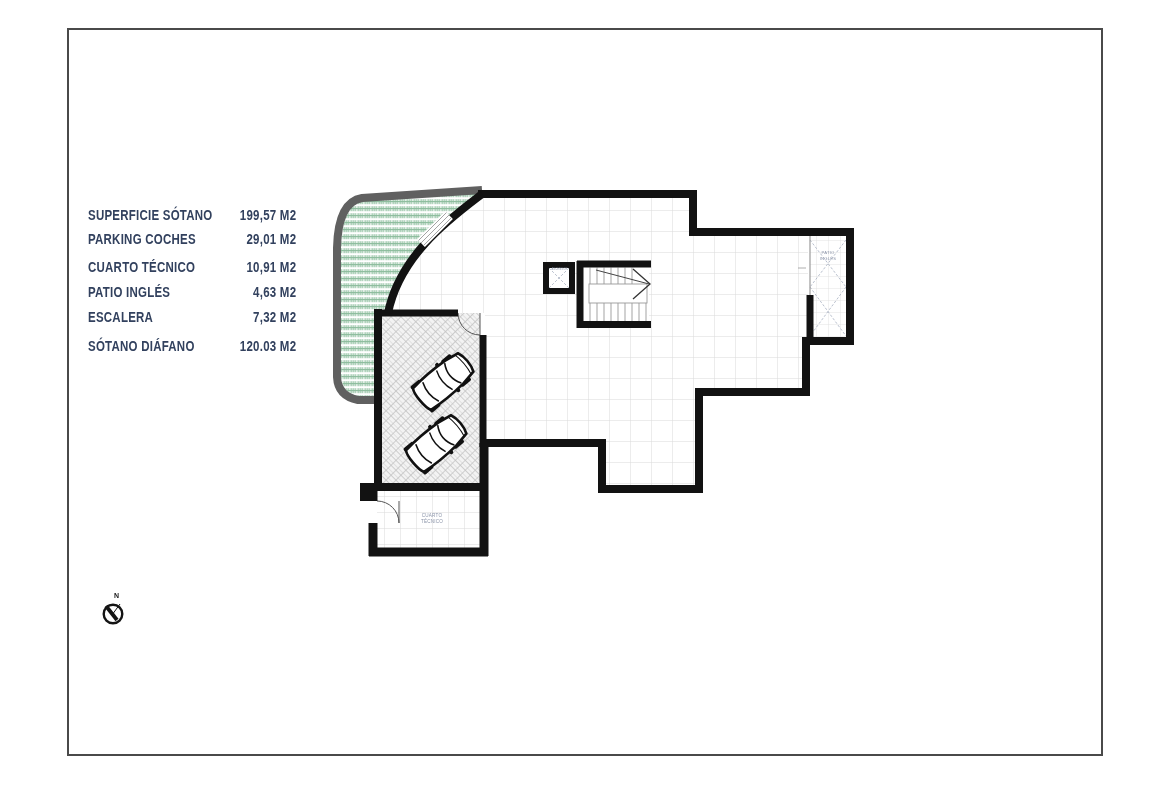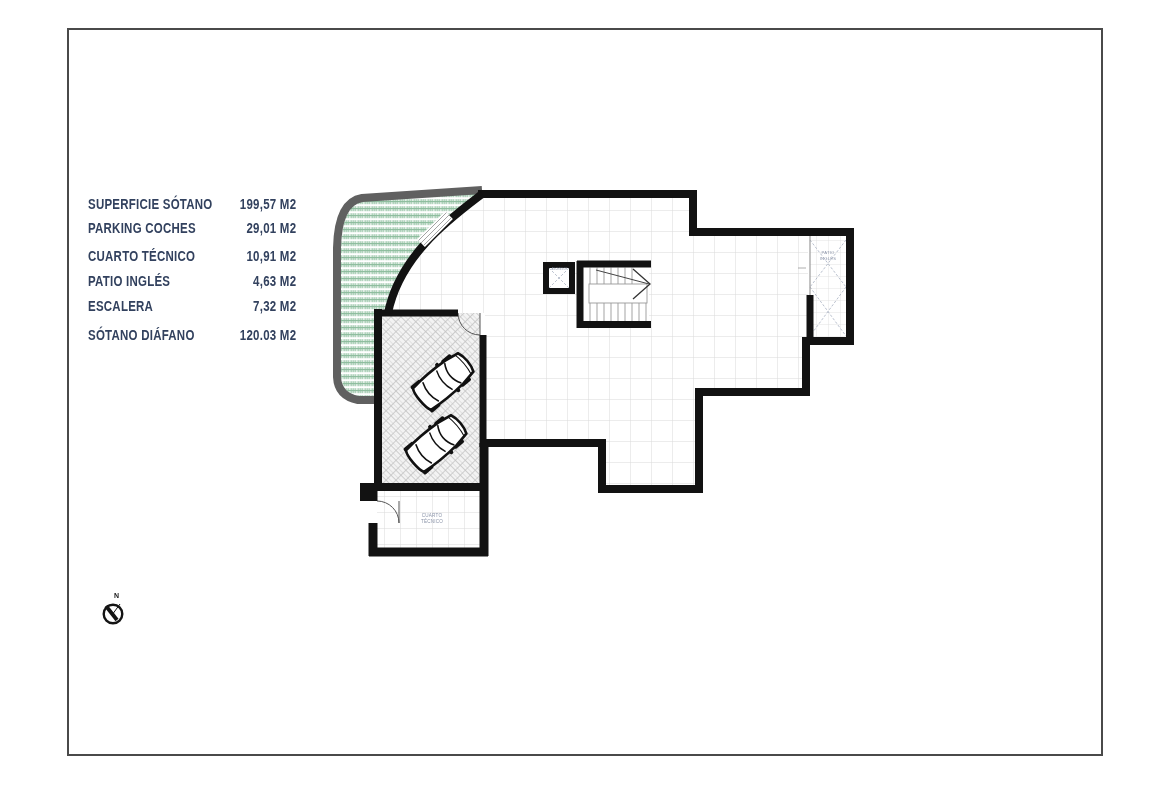--- a/index.html
+++ b/index.html
@@ -1,18 +1,18 @@
 <!DOCTYPE html>
 <html><head>
 <meta charset="utf-8">
 <style>
   html,body{margin:0;padding:0;background:#ffffff;}
   body{width:1170px;height:785px;position:relative;font-family:"Liberation Sans",sans-serif;overflow:hidden;}
   .frame{position:absolute;left:67px;top:28px;width:1036px;height:728px;border:2px solid #4a4a4a;box-sizing:border-box;background:#ffffff;}
-  .legend{position:absolute;left:88px;top:196px;width:260px;height:150px;}
+  .legend{position:absolute;left:88px;top:207px;width:260px;height:150px;}
   .legend-row{position:absolute;left:0;width:254px;display:flex;justify-content:space-between;
     transform:scaleX(0.82);transform-origin:left top;
     font-size:14px;font-weight:700;letter-spacing:0.3px;color:#32415e;white-space:nowrap;}
   .r0{top:0px}.r1{top:24px}.r2{top:52px}.r3{top:77px}.r4{top:102px}.r5{top:131px}
   svg{position:absolute;left:0;top:0;}
   svg text{font-family:"Liberation Sans",sans-serif;}
   .tiny{fill:#8a93a8;letter-spacing:0.2px;}
 </style>
 </head>
 <body>

